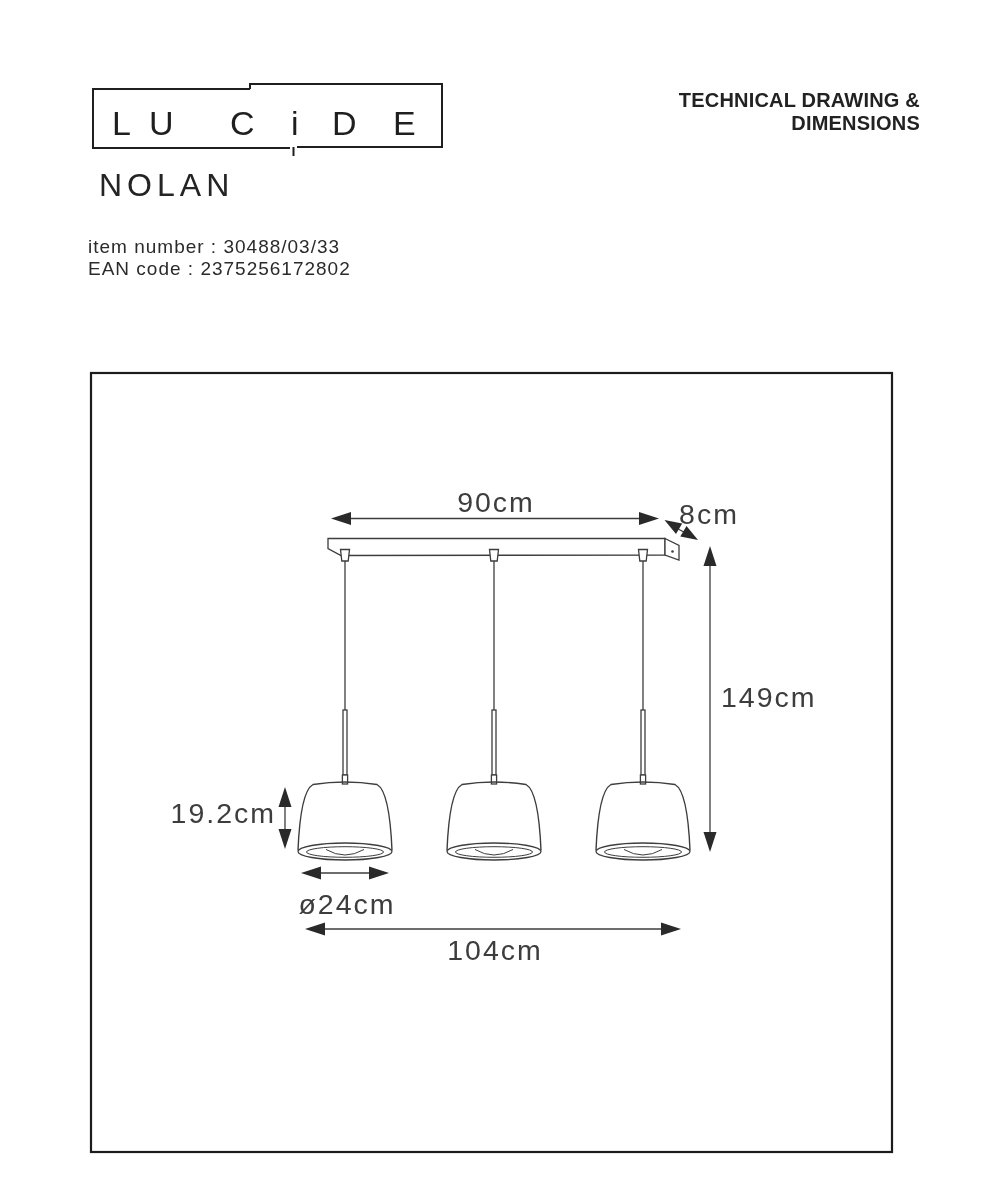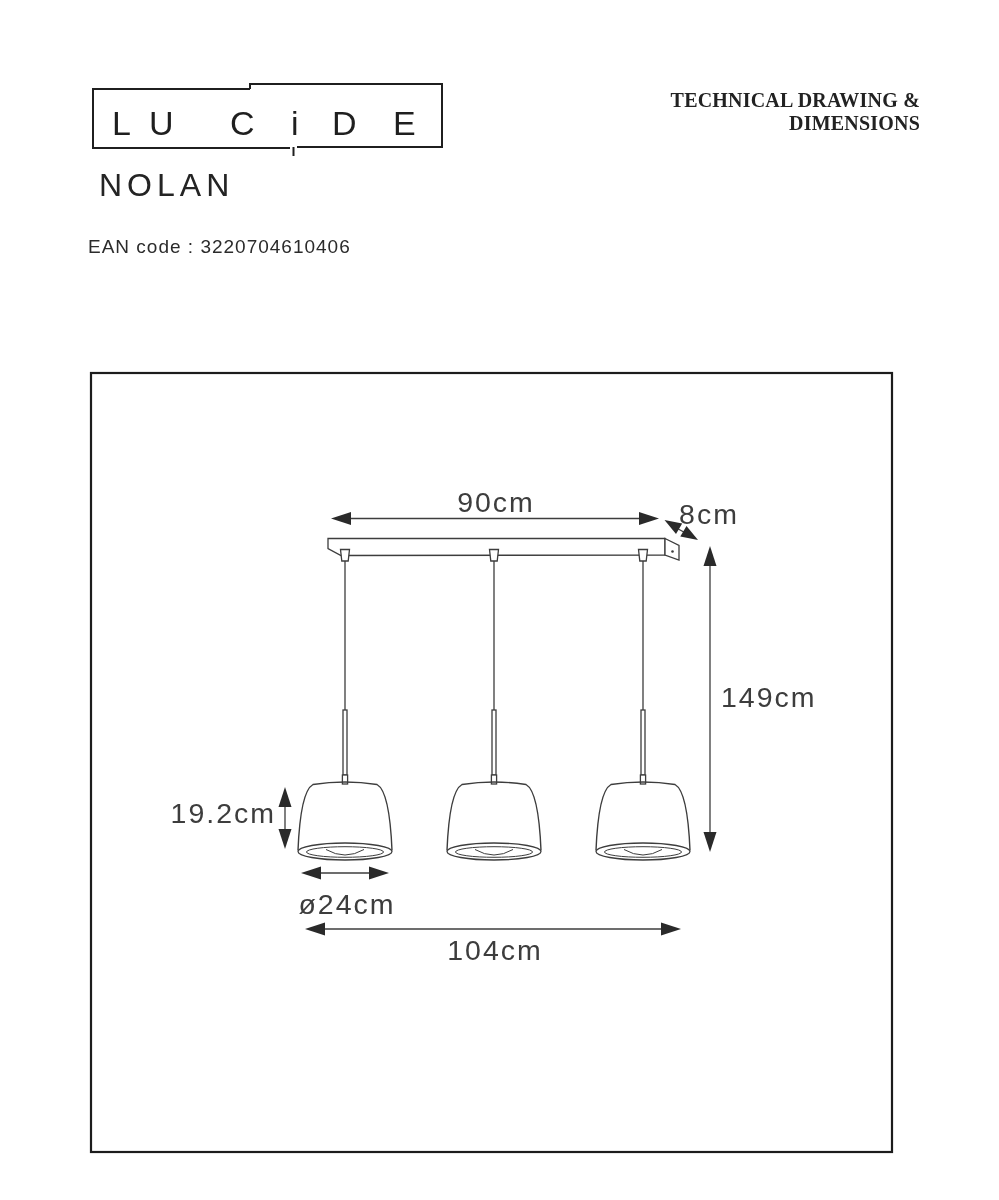--- a/index.html
+++ b/index.html
@@ -5,21 +5,21 @@
   html,body{margin:0;padding:0;background:#ffffff;}
   body{
     width:999px;height:1200px;position:relative;overflow:hidden;
     font-family:"Liberation Sans",sans-serif;color:#2b2b2b;
   }
   .abs{position:absolute;}
   
   #logo{left:92px;top:80px;width:352px;height:80px;}
   #doc-title{
     left:560px;top:89px;width:360px;text-align:right;
-    font-size:20px;font-weight:bold;color:#222;letter-spacing:0.2px;font-family:Liberation Serif, serif;
+    font-size:20px;font-weight:bold;color:#222;letter-spacing:0.2px;
   }
   #product-name{
     left:99px;top:167px;font-size:32px;letter-spacing:5px;color:#242424;
   }
   #product-info{
     left:88px;top:236px;font-size:19px;line-height:21.7px;
     letter-spacing:1px;color:#2b2b2b;
   }
   
   #drawing-svg{left:0;top:0;width:999px;height:1200px;}
@@ -51,21 +51,22 @@
   <text class="logo-letter" x="199" y="55">i</text>
   <text class="logo-letter" x="240" y="55">D</text>
   <text class="logo-letter" x="301" y="55">E</text>
 </svg>
 
 <div id="doc-title" class="abs">TECHNICAL DRAWING &amp; DIMENSIONS</div>
 
 <div id="product-name" class="abs">NOLAN</div>
 
 <div id="product-info" class="abs">
-  <div>EAN code : 3220704610406</div>
+  <div>item number : 30488/03/33</div>
+  <div>EAN code : 2375256172802</div>
 </div>
 
 <svg id="drawing-svg" class="abs" viewBox="0 0 999 1200">
 
   <rect x="91" y="373" width="801" height="779" fill="none" stroke="#1c1c1c" stroke-width="2.2"></rect>
 
   <g>
     <path class="shape" d="M328,538.5 L665,538.5 L665,555 L341,555.5 L328,548.5 Z"></path>
     <path class="shape" d="M665,538.5 L679,545.5 L679,560 L665,555 Z"></path>
     <circle cx="672.5" cy="551.5" r="1.3" fill="#3d3d3d"></circle>

